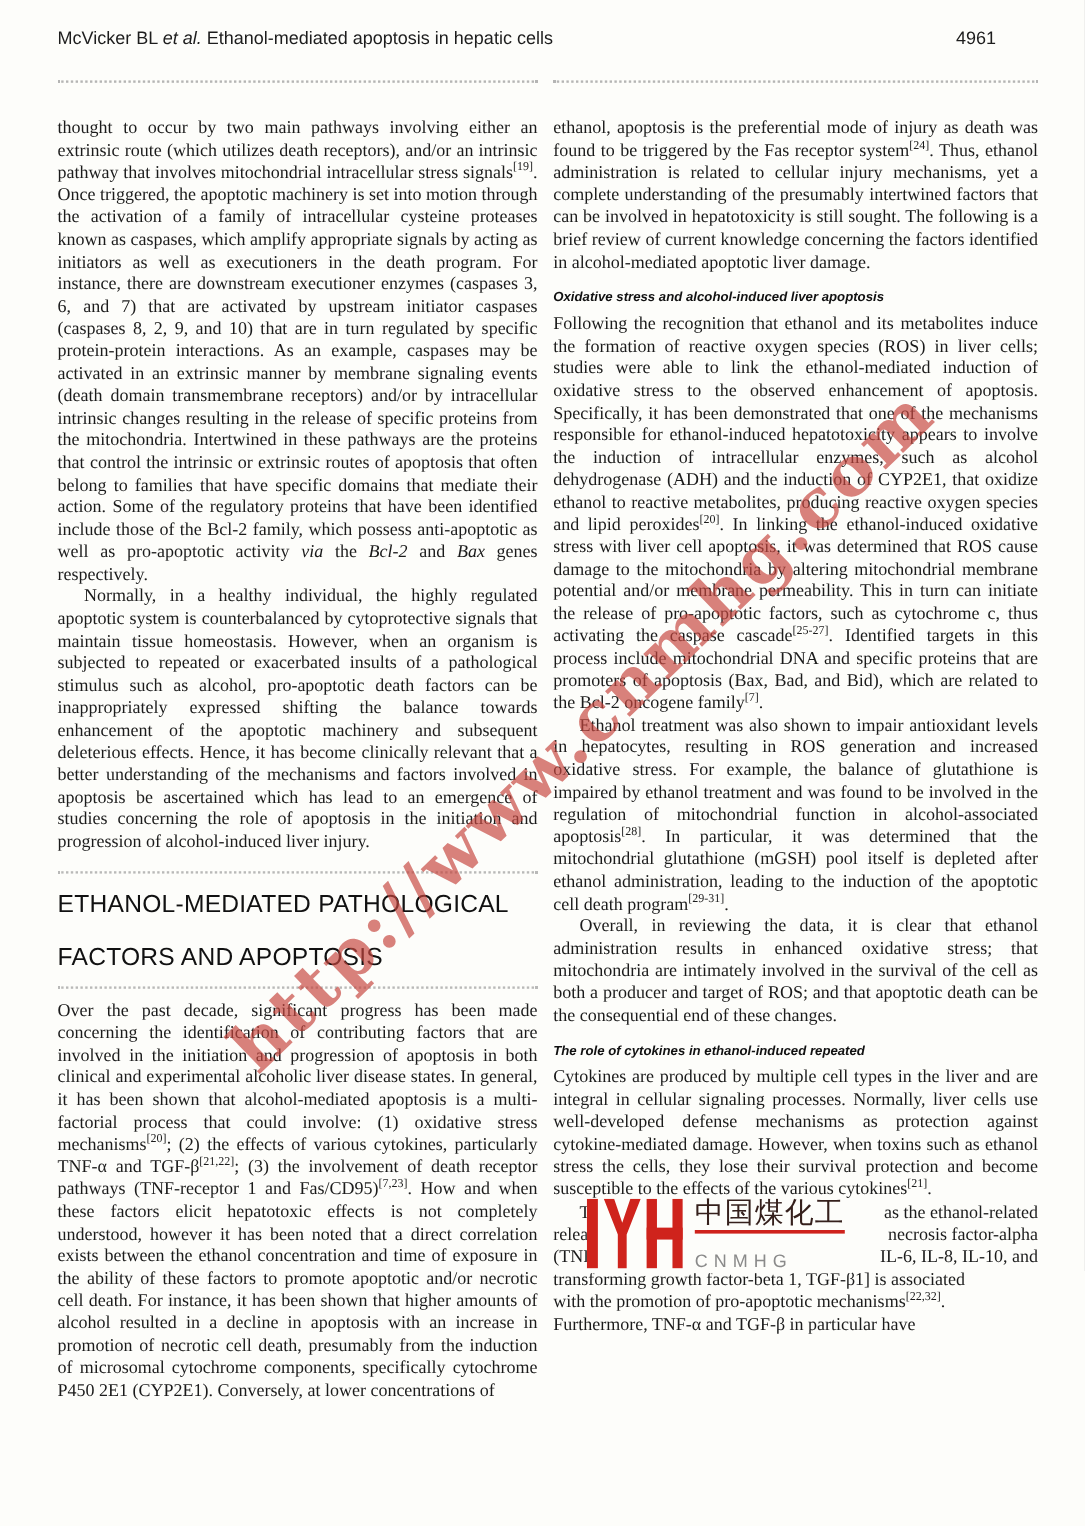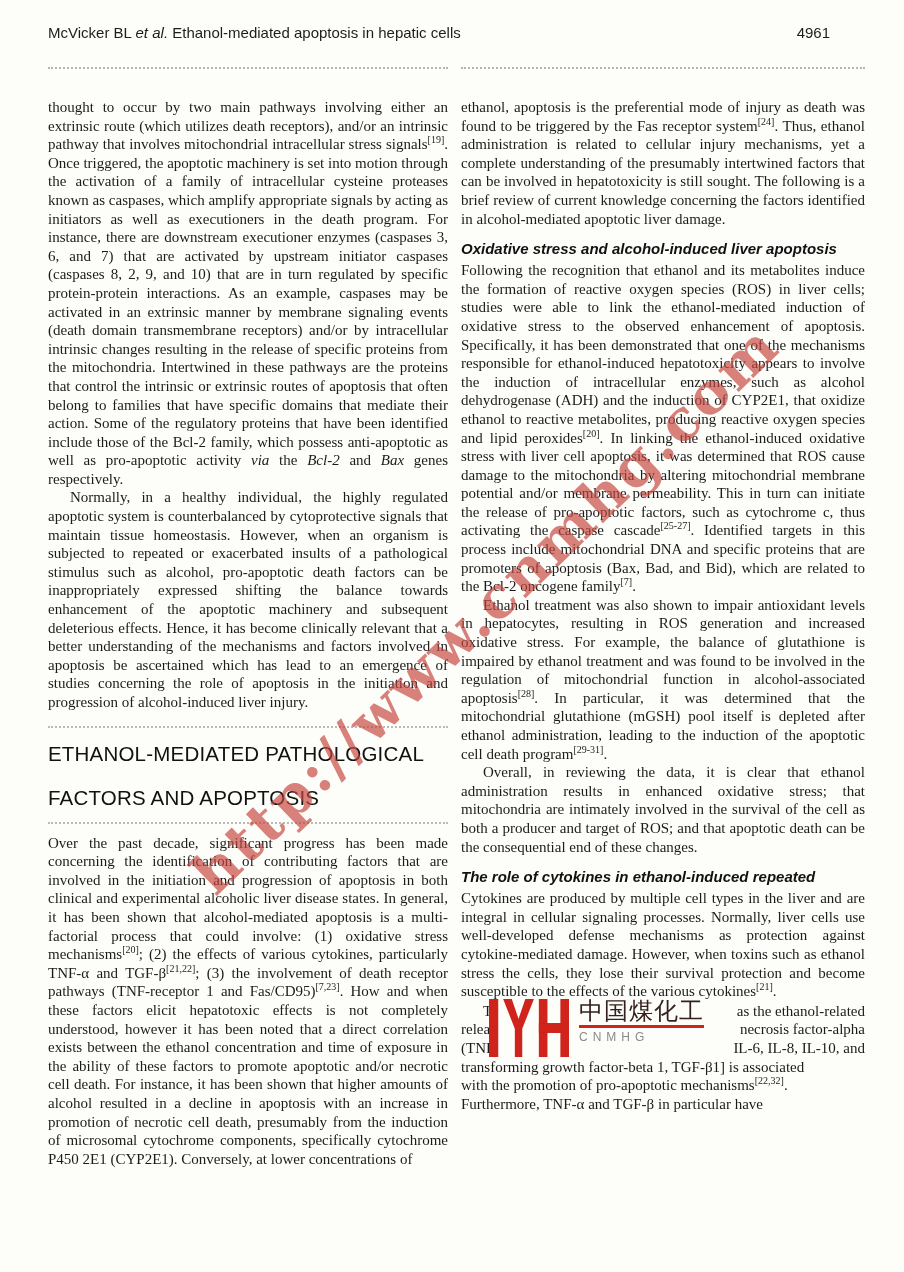--- a/index.html
+++ b/index.html
@@ -33,40 +33,40 @@
   .sec-block{margin:14px 0 10px 0;}
   .sec-rule{border-top:2px dotted #9d9d9d;opacity:.7;height:0;}
   h1.sec{
     font-family:"Liberation Sans", sans-serif;
     font-size:20.5px;line-height:44px;font-weight:400;
     letter-spacing:.2px;color:#111;
     margin:4px 0 2px 0;text-align:left;
   }
   h2.sub{
     font-family:"Liberation Sans", sans-serif;
-    font-size:15px;font-weight:700;font-style:italic;
+    font-size:11px;font-weight:700;font-style:italic;
     color:#111;margin:11px 0 3px 0;text-align:left;line-height:19px;
   }
   
   .occ{position:relative;margin-top:1px;}
   .occ-line{height:18.6px;display:flex;justify-content:space-between;overflow:hidden;}
   .occ-line .fl{white-space:pre;}
   .occ-line .fr{white-space:pre;text-align:right;}
   .occ-line.first .fl{margin-left:22px;}
   
   .logo{position:absolute;left:28px;top:-3px;display:flex;align-items:flex-start;z-index:5;background:#fdfdfa;padding-right:6px;}
   .logo-right{margin-left:10px;}
   .logo-cn{
     font-family:"Liberation Sans", sans-serif;
     font-size:24px;color:#35201c;letter-spacing:1px;line-height:24px;
     border-bottom:3px solid #cf231c;padding-bottom:2px;white-space:nowrap;
   }
   .logo-latin{
     font-family:"Liberation Sans", sans-serif;
-    font-size:12px;color:#8a8a8a;letter-spacing:5px;margin-top:0;white-space:nowrap;
+    font-size:15px;color:#8a8a8a;letter-spacing:5px;margin-top:15px;white-space:nowrap;
   }
   
   .wm{
     position:absolute;left:85px;top:575px;width:800px;
     text-align:center;
     font-family:"DejaVu Serif", serif;
     font-weight:bold;
     font-size:57px;letter-spacing:3px;
     color:rgba(198,70,62,0.68);
     transform:rotate(-44deg);

